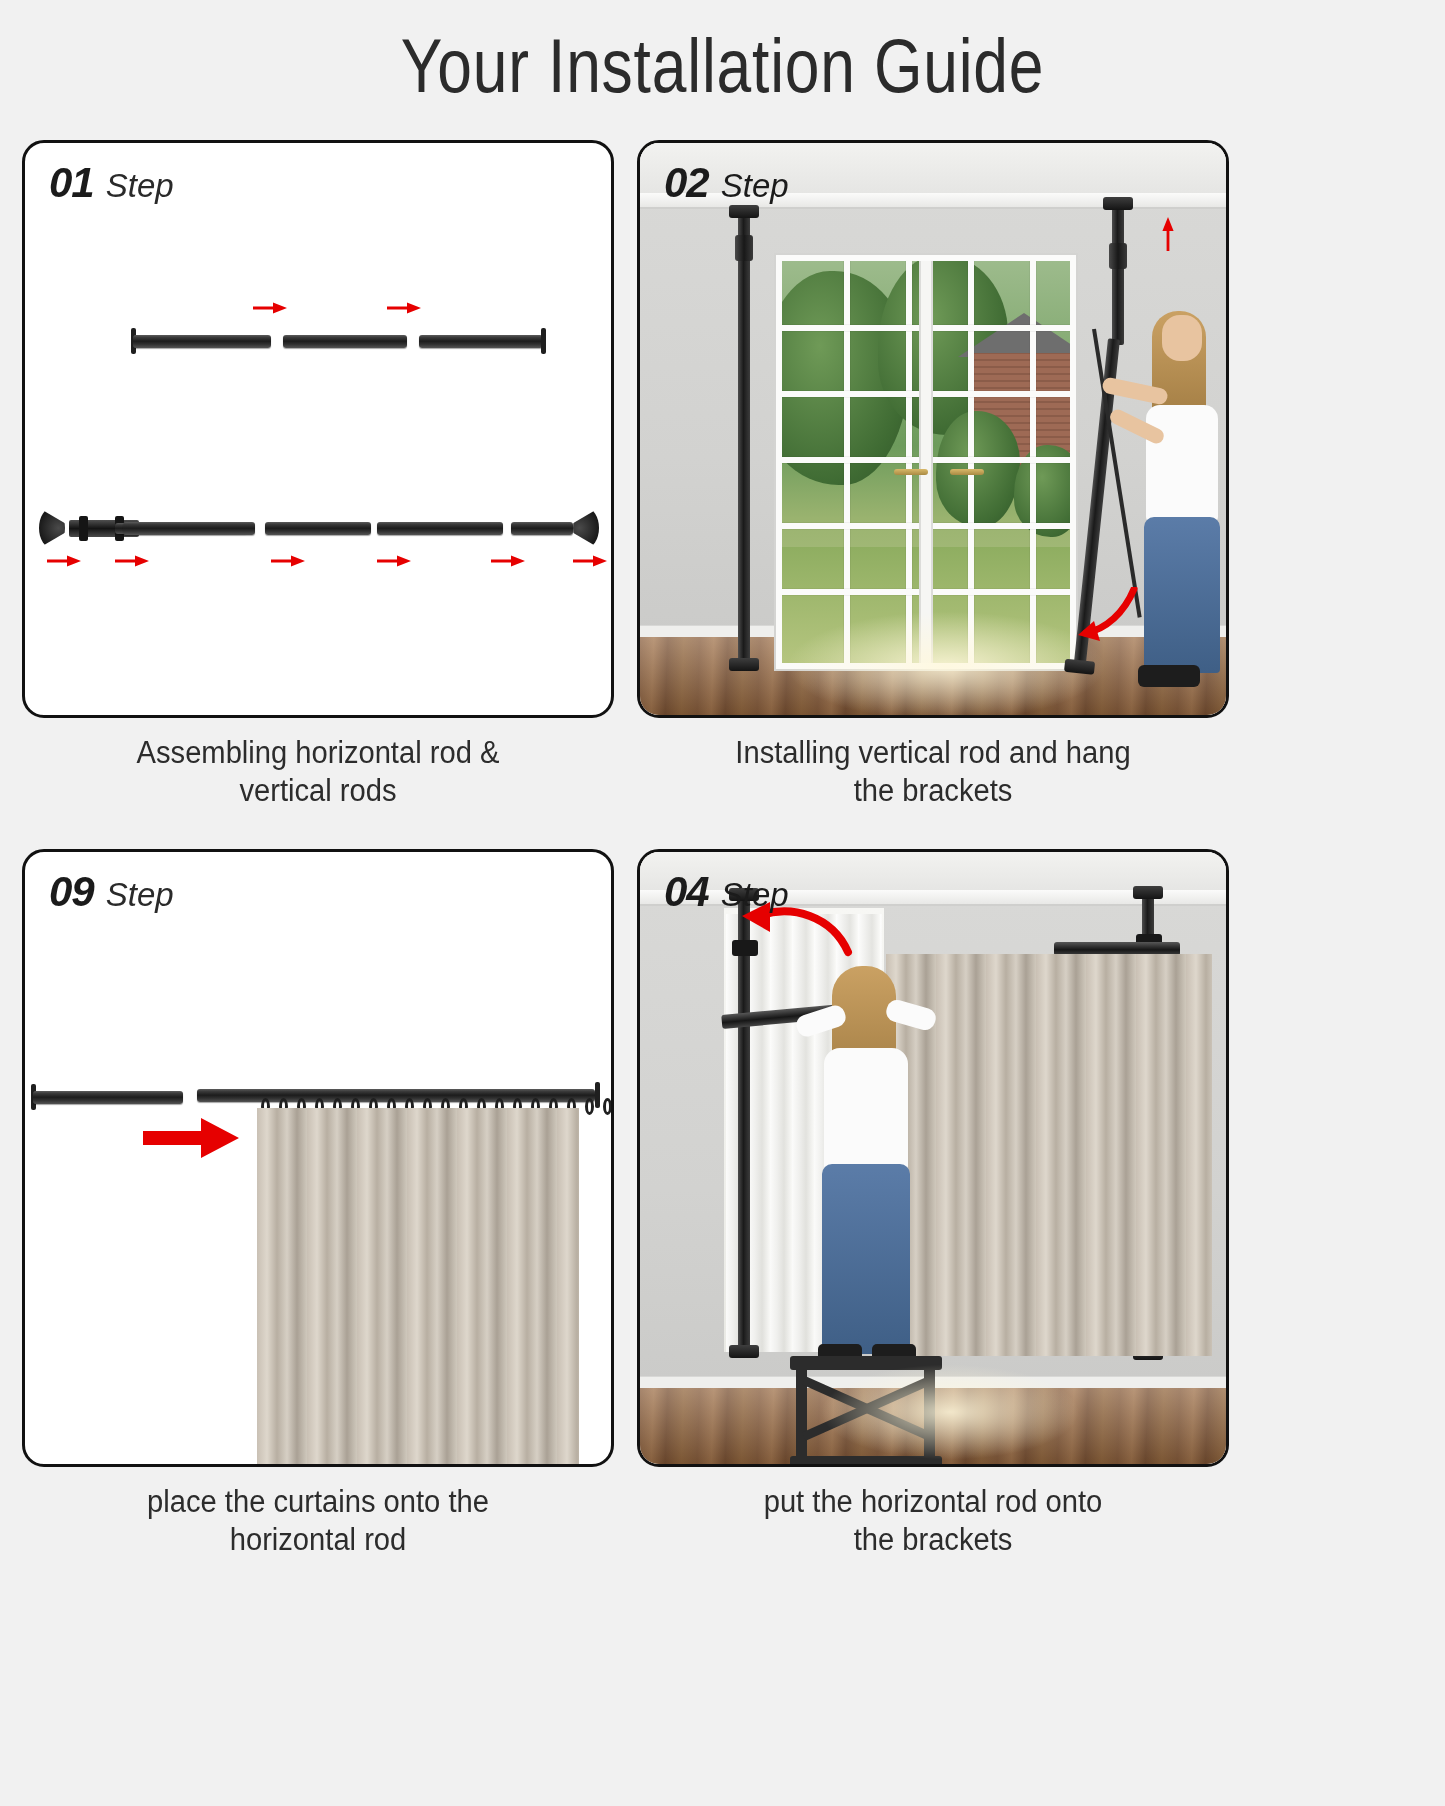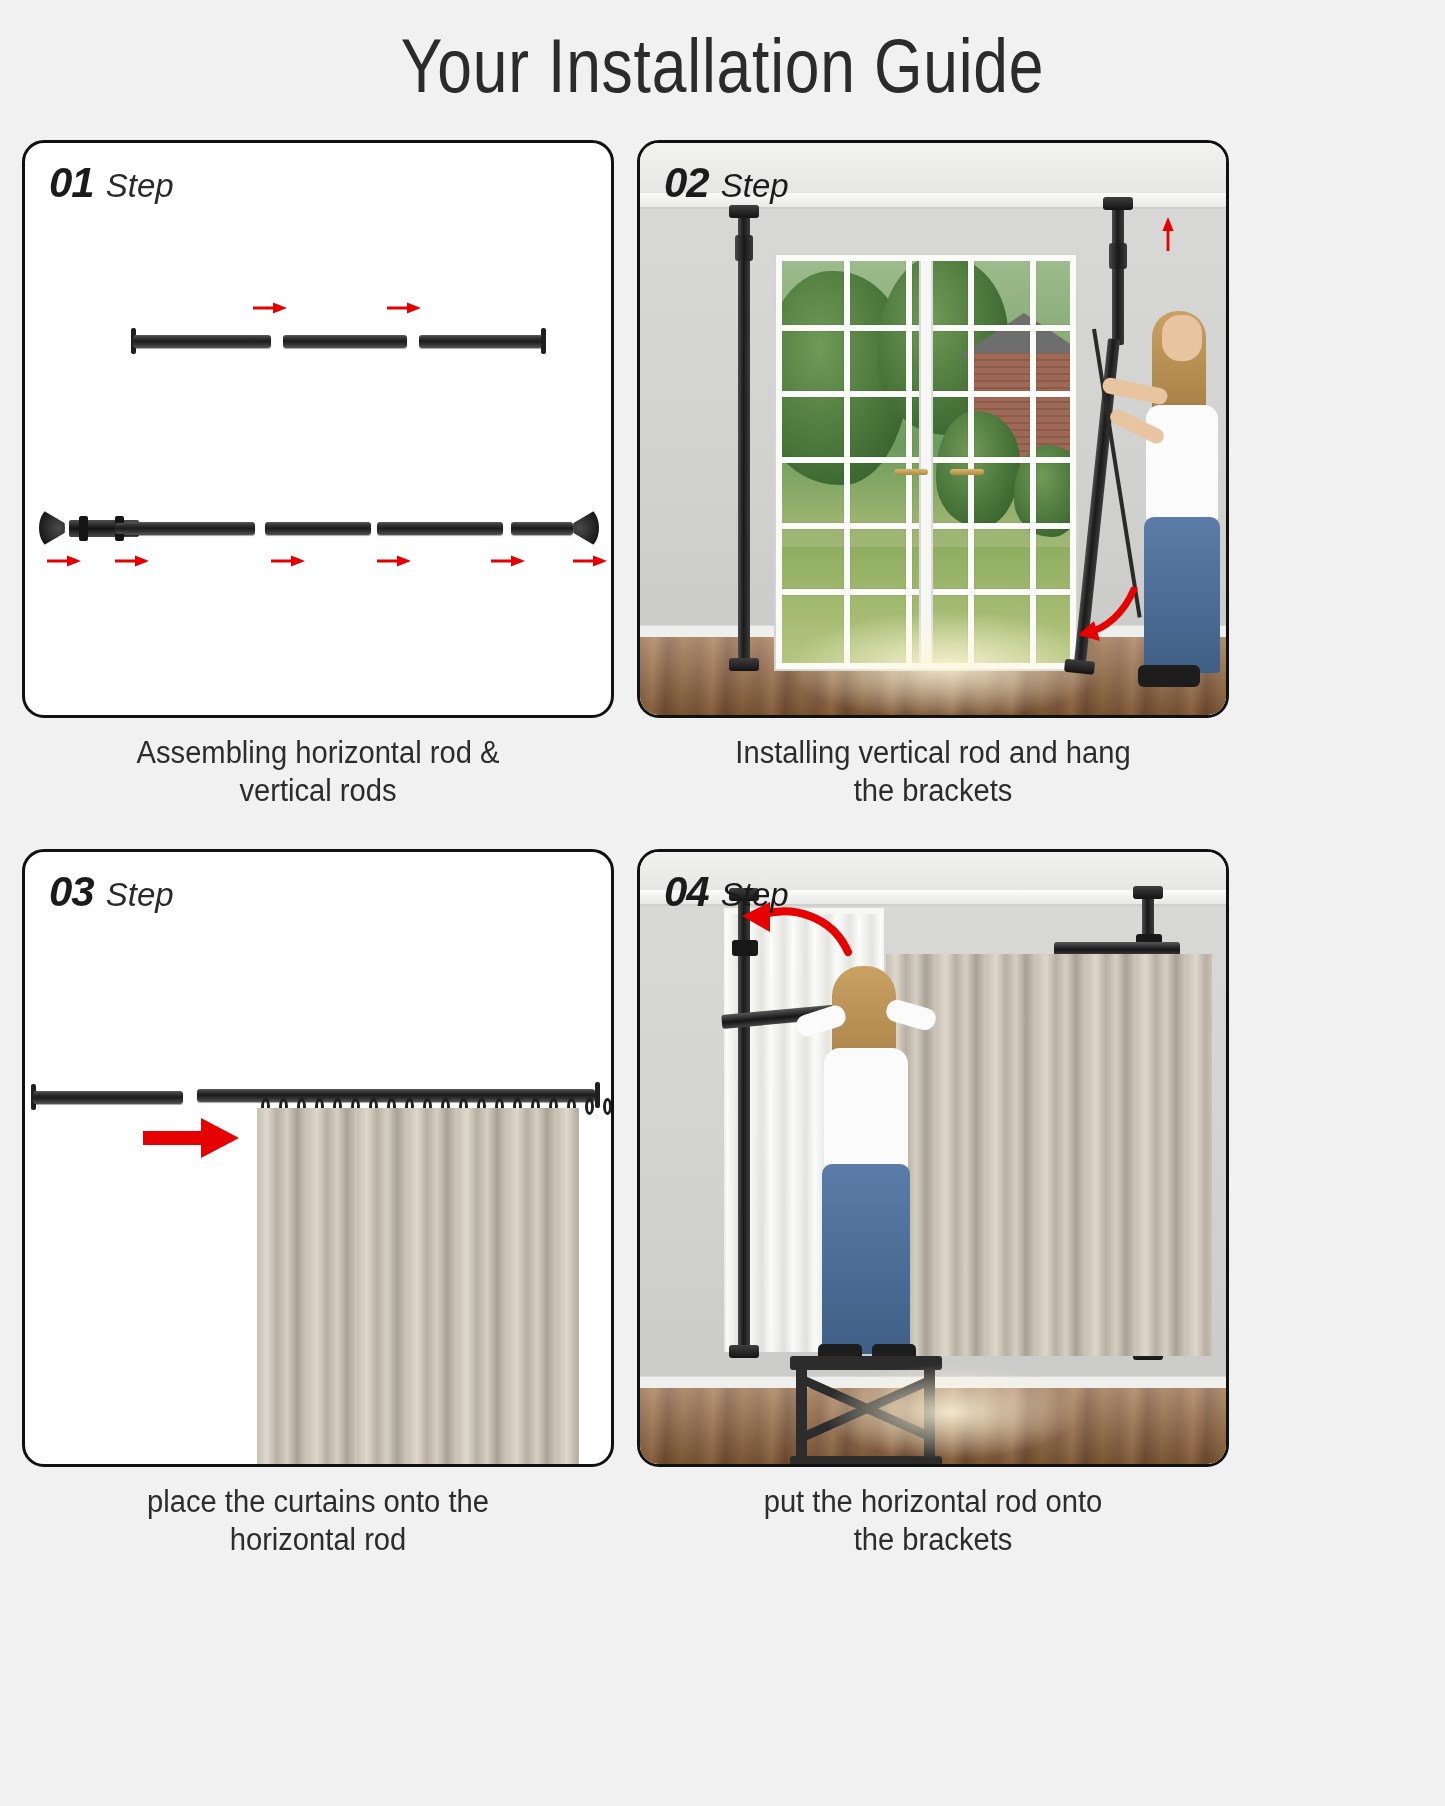--- a/index.html
+++ b/index.html
@@ -467,21 +467,21 @@
         </div>
       </div>
     </div>
 
     <div class="row" style="height:715px; margin-top:-6px;">
 
       <div class="cell left">
         <div class="card" style="height:618px;">
 
           <div class="step-label">
-            <span class="step-num">03</span>
+            <span class="step-num">09</span>
             <span class="step-word">Step</span>
           </div>
 
           <div class="endcap" style="left:6px;  top:232px;"></div>
           <div class="rod" style="left:8px;  top:239px; width:150px;"></div>
 
           <div class="rod" style="left:172px; top:237px; width:398px;"></div>
           <div class="endcap" style="left:570px; top:230px;"></div>
 
           <div class="rings" style="left:236px; top:246px;">

